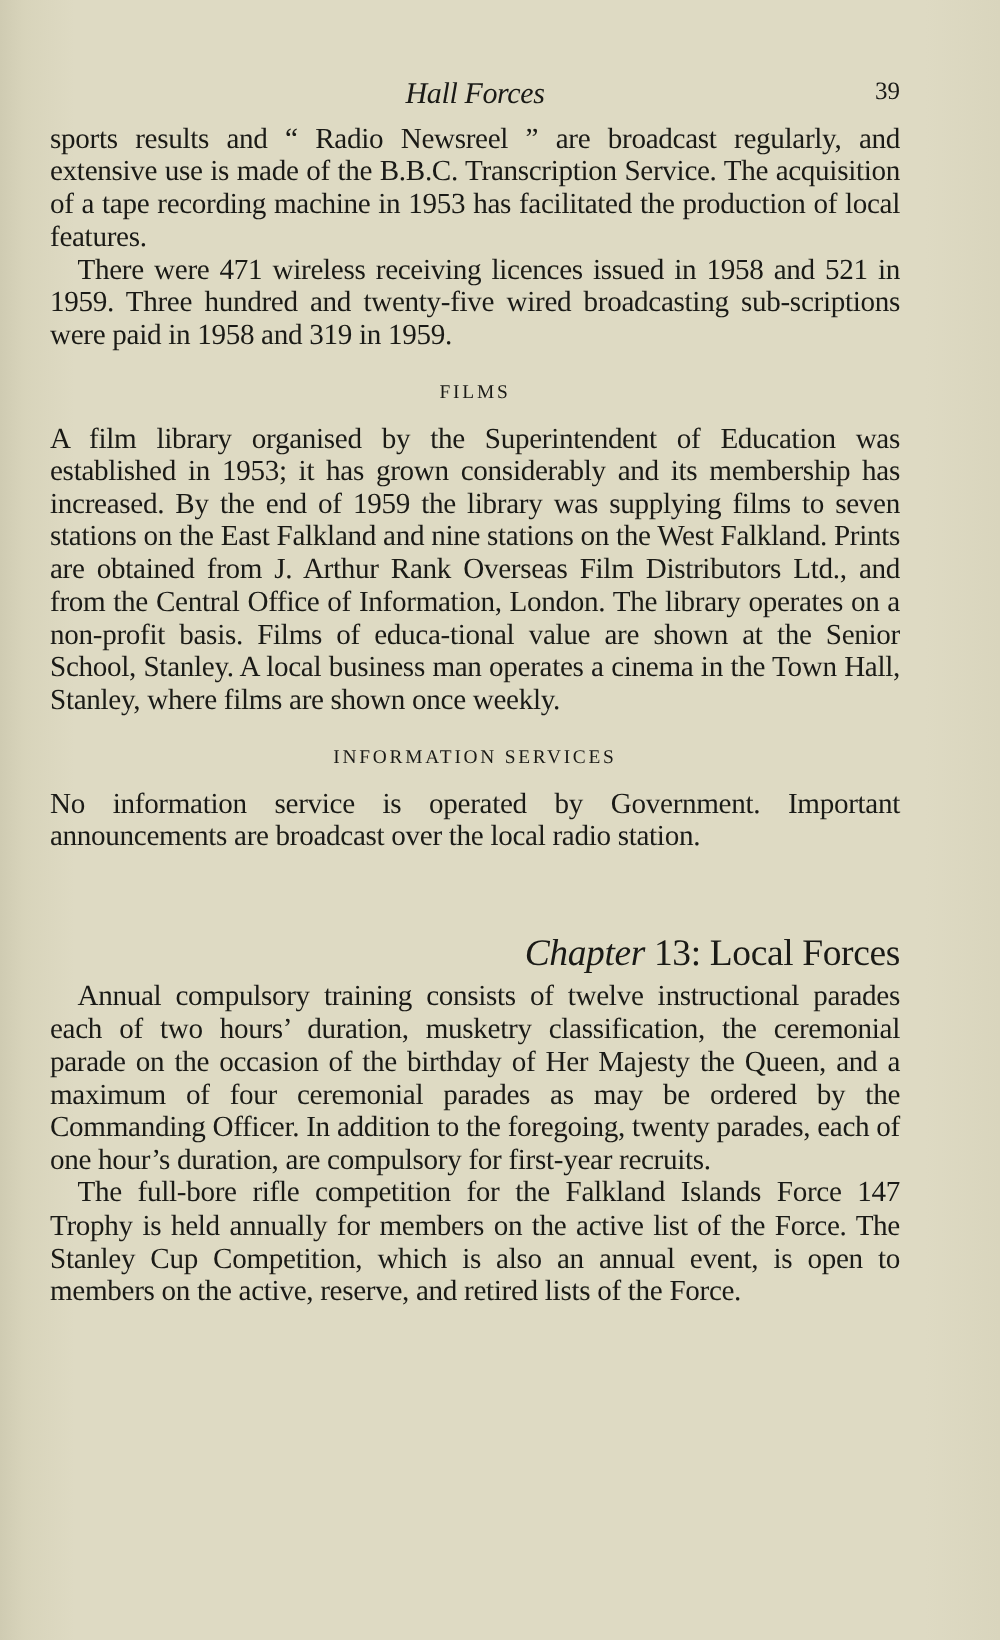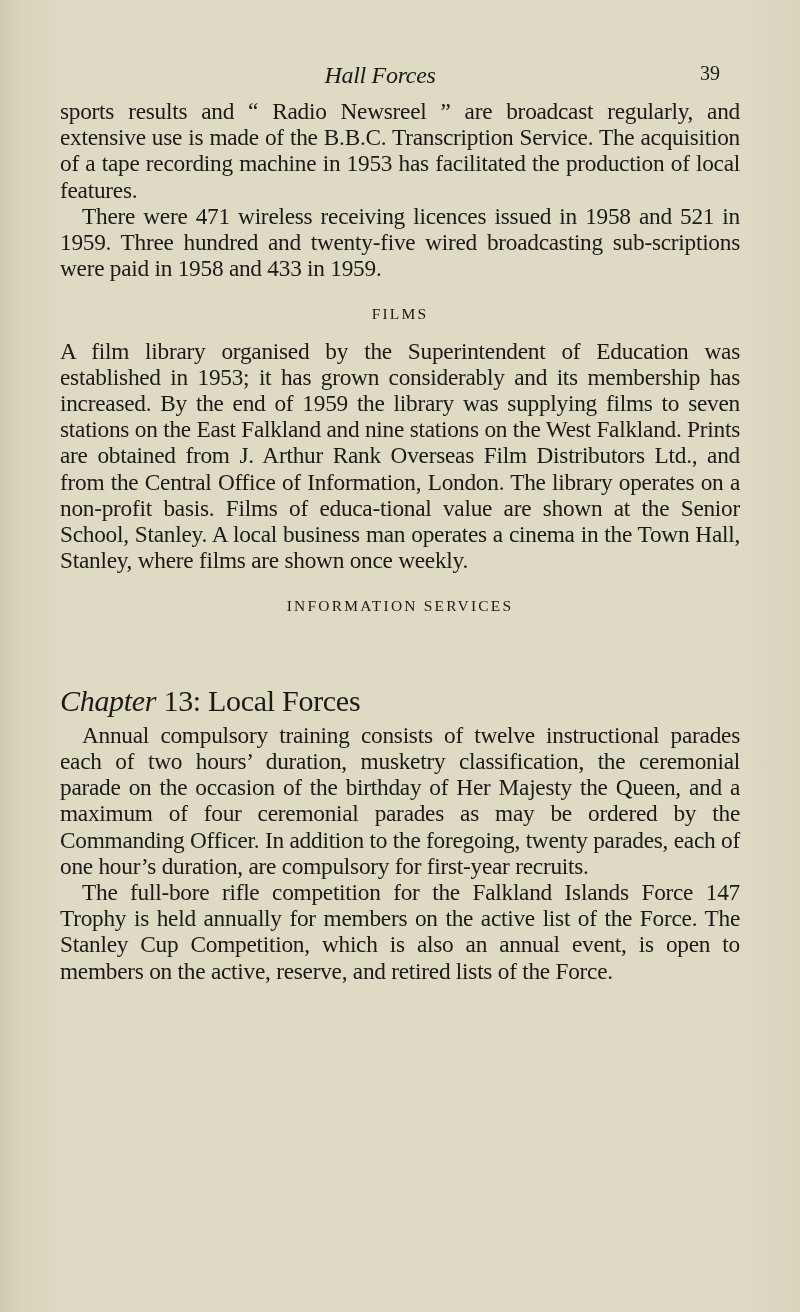--- a/index.html
+++ b/index.html
@@ -45,38 +45,37 @@
   }
   .body-text {
     position: absolute;
     top: 98px;
     left: 0;
     width: 680px;
     font-size: 23.3px;
     line-height: 26.2px;
     text-align: justify;
     letter-spacing: -0.25px;
-    margin-left: 20px;
   }
   p {
     margin: 0;
     text-indent: 22px;
   }
   p.no-indent {
     text-indent: 0;
   }
   .section-head {
     text-align: center;
     font-size: 15.5px;
     letter-spacing: 2.2px;
     margin: 20px 0 10px 0;
     text-indent: 0;
   }
   .chapter-title {
-    text-align: left;
+    text-align: right;
     font-size: 30px;
     margin: 68px 0 8px 0;
     letter-spacing: -0.3px;
   }
   .chapter-title .italic {
     font-style: italic;
   }
   .smallcaps-lead {
     font-variant: small-caps;
   }
@@ -87,26 +86,27 @@
 <div class="page">
 
   <div class="running-head">
     <span class="running-title">Hall Forces</span>
     <span class="page-number">39</span>
   </div>
 
   <div class="body-text">
 
     <p class="no-indent">sports results and “ Radio Newsreel ” are broadcast regularly, and extensive use is made of the B.B.C. Transcription Service. The acquisition of a tape recording machine in 1953 has facilitated the production of local features.</p>
-    <p>There were 471 wireless receiving licences issued in 1958 and 521 in 1959. Three hundred and twenty-five wired broadcasting sub-scriptions were paid in 1958 and 433 in 1959.</p>
+    <p>There were 471 wireless receiving licences issued in 1958 and 521 in 1959. Three hundred and twenty-five wired broadcasting sub-scriptions were paid in 1958 and 319 in 1959.</p>
 
     <div class="section-head">FILMS</div>
     <p class="no-indent">A film library organised by the Superintendent of Education was established in 1953; it has grown considerably and its membership has increased. By the end of 1959 the library was supplying films to seven stations on the East Falkland and nine stations on the West Falkland. Prints are obtained from J. Arthur Rank Overseas Film Distributors Ltd., and from the Central Office of Information, London. The library operates on a non-profit basis. Films of educa-tional value are shown at the Senior School, Stanley. A local business man operates a cinema in the Town Hall, Stanley, where films are shown once weekly.</p>
 
     <div class="section-head">INFORMATION SERVICES</div>
+    <p class="no-indent">No information service is operated by Government. Important announcements are broadcast over the local radio station.</p>
 
     <div class="chapter-title"><span class="italic">Chapter</span><span> 13: Local Forces</span></div>
 
     <p>Annual compulsory training consists of twelve instructional parades each of two hours’ duration, musketry classification, the ceremonial parade on the occasion of the birthday of Her Majesty the Queen, and a maximum of four ceremonial parades as may be ordered by the Commanding Officer. In addition to the foregoing, twenty parades, each of one hour’s duration, are compulsory for first-year recruits.</p>
     <p>The full-bore rifle competition for the Falkland Islands Force 147 Trophy is held annually for members on the active list of the Force. The Stanley Cup Competition, which is also an annual event, is open to members on the active, reserve, and retired lists of the Force.</p>
 
   </div>
 </div>
 
 </body></html>

